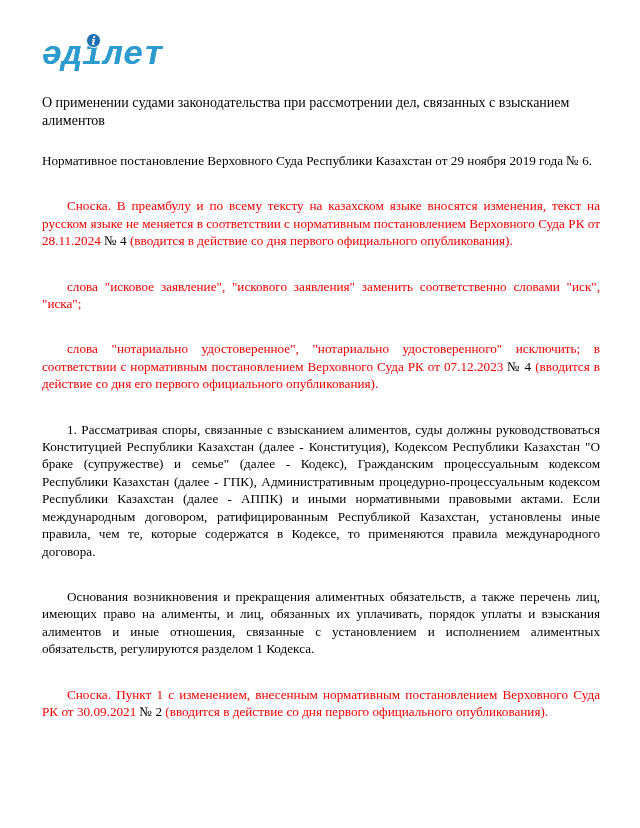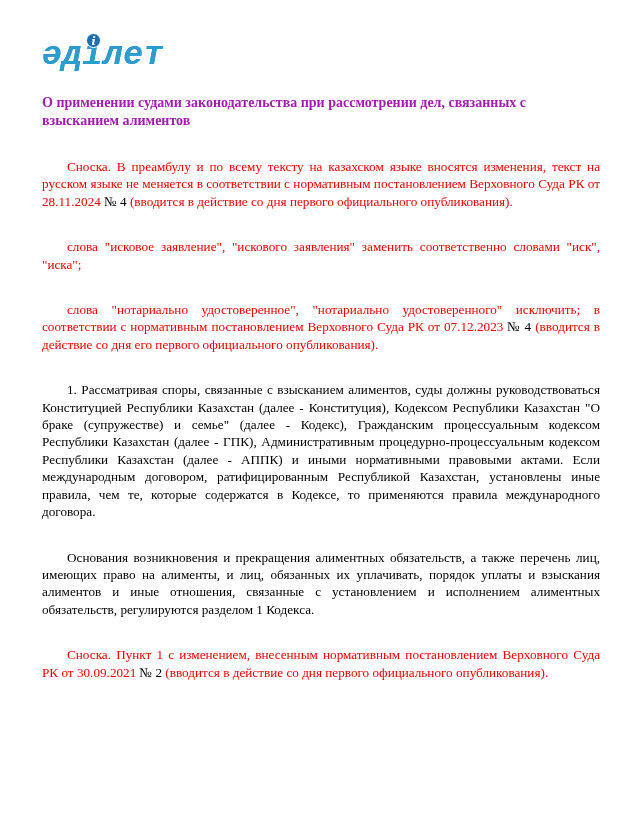--- a/index.html
+++ b/index.html
@@ -54,23 +54,23 @@
     font-weight: bold;
     font-size: 11px;
     line-height: 15px;
     text-align: center;
     box-sizing: border-box;
   }
   
   .doc-title {
     margin: 14px 0 22px 0;
     font-size: 14px;
-    font-weight: bold;
+    font-weight: normal;
     line-height: 18px;
-    color: #a21caf;
+    color: #000000;
     text-align: left;
   }
   .doc-body p.para {
     margin: 0;
     font-size: 13.2px;
     line-height: 17.4px;
     text-align: justify;
   }
   .doc-body p.para.indent {
     text-indent: 25px;
@@ -83,20 +83,21 @@
 <div class="page">
 
   <div class="logo">
     <span class="logo-text">әділет</span>
     <span class="logo-badge">i</span>
   </div>
 
   <h1 class="doc-title">О применении судами законодательства при рассмотрении дел, связанных с взысканием алиментов</h1>
 
   <div class="doc-body">
+      <p class="para plain"><span style="color: rgb(0, 0, 0);">Нормативное постановление Верховного Суда Республики Казахстан от 29 ноября 2019 года № 6.</span></p>
       <p class="para footnote indent"><span style="color: rgb(242, 0, 0);">Сноска. В преамбулу и по всему тексту на казахском языке вносятся изменения, текст на русском языке не меняется в соответствии с нормативным постановлением Верховного Суда РК от 28.11.2024 </span><span style="color: rgb(0, 0, 0);">№ 4</span><span style="color: rgb(242, 0, 0);"> (вводится в действие со дня первого официального опубликования).</span></p>
       <p class="para footnote indent"><span style="color: rgb(242, 0, 0);">слова "исковое заявление", "искового заявления" заменить соответственно словами "иск", "иска";</span></p>
       <p class="para footnote indent"><span style="color: rgb(242, 0, 0);">слова "нотариально удостоверенное", "нотариально удостоверенного" исключить; в соответствии с нормативным постановлением Верховного Суда РК от 07.12.2023 </span><span style="color: rgb(0, 0, 0);">№ 4</span><span style="color: rgb(242, 0, 0);"> (вводится в действие со дня его первого официального опубликования).</span></p>
       <p class="para plain indent"><span style="color: rgb(0, 0, 0);">1. Рассматривая споры, связанные с взысканием алиментов, суды должны руководствоваться Конституцией Республики Казахстан (далее - Конституция), Кодексом Республики Казахстан "О браке (супружестве) и семье" (далее - Кодекс), Гражданским процессуальным кодексом Республики Казахстан (далее - ГПК), Административным процедурно-процессуальным кодексом Республики Казахстан (далее - АППК) и иными нормативными правовыми актами. Если международным договором, ратифицированным Республикой Казахстан, установлены иные правила, чем те, которые содержатся в Кодексе, то применяются правила международного договора.</span></p>
       <p class="para plain indent"><span style="color: rgb(0, 0, 0);">Основания возникновения и прекращения алиментных обязательств, а также перечень лиц, имеющих право на алименты, и лиц, обязанных их уплачивать, порядок уплаты и взыскания алиментов и иные отношения, связанные с установлением и исполнением алиментных обязательств, регулируются разделом 1 Кодекса.</span></p>
       <p class="para footnote indent"><span style="color: rgb(242, 0, 0);">Сноска. Пункт 1 с изменением, внесенным нормативным постановлением Верховного Суда РК от 30.09.2021 </span><span style="color: rgb(0, 0, 0);">№ 2</span><span style="color: rgb(242, 0, 0);"> (вводится в действие со дня первого официального опубликования).</span></p>
     </div>
 
 </div>
 

